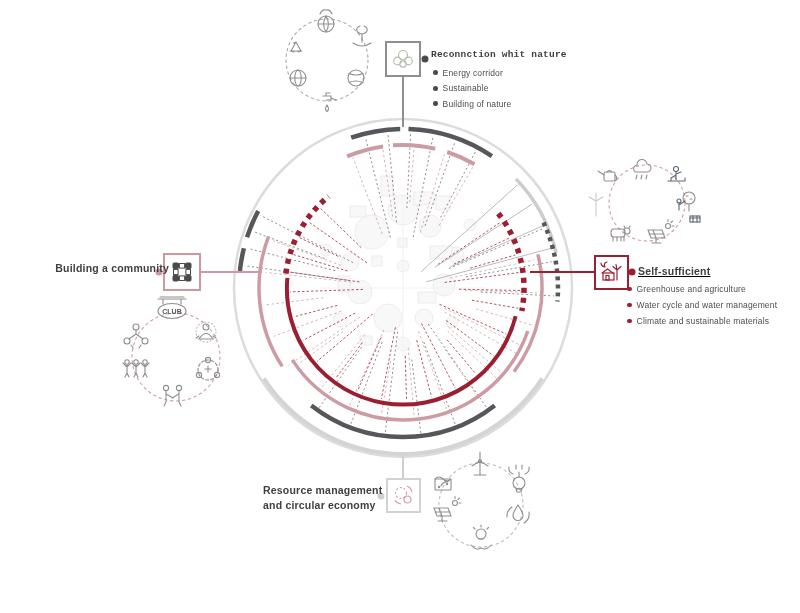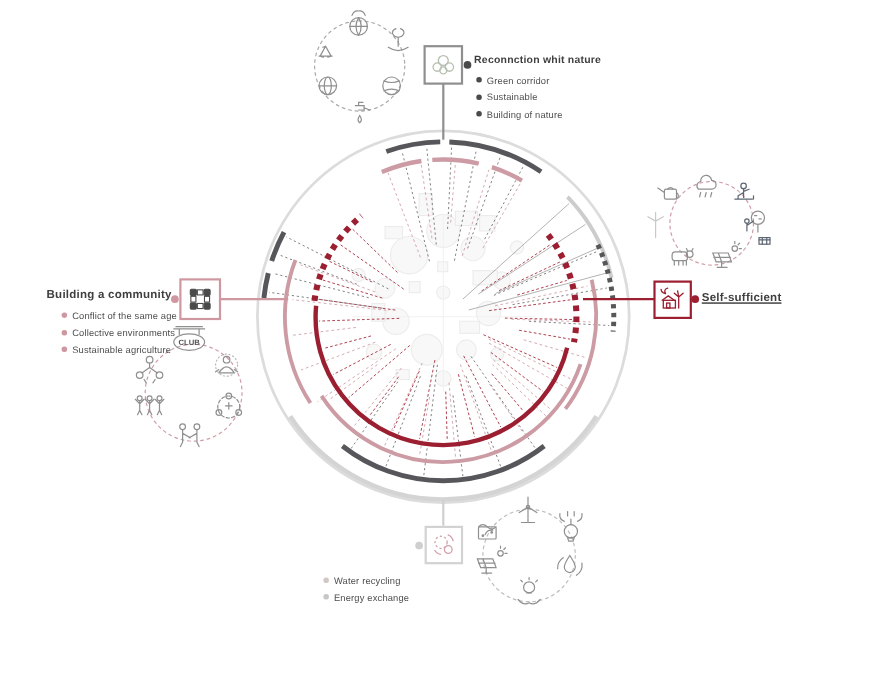--- a/index.html
+++ b/index.html
@@ -1,21 +1,21 @@
 <!DOCTYPE html>
 <html><head>
 <meta charset="utf-8">
 <style>
   html,body{margin:0;padding:0;background:#ffffff;}
   .stage{position:relative;width:800px;height:613px;background:#ffffff;
          font-family:"Liberation Sans",sans-serif;overflow:hidden;}
   .stage svg{position:absolute;left:0;top:0;}
   .lbl{position:absolute;}
   .title{font-weight:bold;color:#3f3f3f;font-size:10.5px;letter-spacing:.2px;line-height:13px;}
-  .title.sm{font-size:9.5px;}
+  .title.sm{font-size:9.5px;font-family:Liberation Mono, monospace;}
   .rows{position:absolute;}
   .row{display:flex;align-items:center;gap:5px;height:15.5px;}
   .dot{width:4.6px;height:4.6px;border-radius:50%;flex:0 0 auto;}
   .itm{font-size:8.5px;color:#4d4d4d;letter-spacing:.15px;white-space:nowrap;}
   .right-al{text-align:right;}
 </style>
 </head>
 <body>
 
 <div class="stage">
@@ -344,58 +344,52 @@
         </g>
   </g>
 </svg>
 
   <div class="lbl" style="left:431px;top:48px;">
     <div class="title sm">Reconnction whit nature</div>
   </div>
   <div class="rows" style="left:433px;top:65px;">
     <div class="row">
         <span class="dot" style="background:#4a4a4a"></span>
-        <span class="itm">Green corridor</span>
+        <span class="itm">Energy corridor</span>
       </div>
     <div class="row">
         <span class="dot" style="background:#4a4a4a"></span>
         <span class="itm">Sustainable</span>
       </div>
     <div class="row">
         <span class="dot" style="background:#4a4a4a"></span>
         <span class="itm">Building of nature</span>
       </div>
   </div>
 
-  <div class="lbl right-al" style="left:23px;top:262px;width:133px;">
+  <div class="lbl right-al" style="left:36px;top:262px;width:133px;">
     <div class="title">Building a community</div>
-  </div>
-  <div class="rows" style="left:56px;top:279px;">
-    <div class="row">
-        <span class="dot" style="background:#cf98a1"></span>
-        <span class="itm">Conflict of the same age</span>
-      </div>
-    <div class="row">
-        <span class="dot" style="background:#cf98a1"></span>
-        <span class="itm">Collective environments</span>
-      </div>
-    <div class="row">
-        <span class="dot" style="background:#cf98a1"></span>
-        <span class="itm">Sustainable agriculture</span>
-      </div>
   </div>
 
   <div class="lbl" style="left:638px;top:265px;text-decoration:underline;">
     <div class="title">Self-sufficient</div>
   </div>
-
-  <div class="rows" style="left:294px;top:520px;">
-    <div class="row" style="height:15px">
-        <span class="dot" style="background:#d3c6c6"></span>
-        <span class="itm">Water recycling</span>
-      </div>
-    <div class="row" style="height:15px">
-        <span class="dot" style="background:#c6c6c6"></span>
-        <span class="itm">Energy exchange</span>
-      </div>
+  <div class="rows" style="left:627px;top:281px;">
+    <div class="row" style="height:16px">
+        <span class="dot" style="background:#9b1f30"></span>
+        <span class="itm">Greenhouse and agriculture</span>
+      </div>
+    <div class="row" style="height:16px">
+        <span class="dot" style="background:#9b1f30"></span>
+        <span class="itm">Water cycle and water management</span>
+      </div>
+    <div class="row" style="height:16px">
+        <span class="dot" style="background:#9b1f30"></span>
+        <span class="itm">Climate and sustainable materials</span>
+      </div>
+  </div>
+
+  <div class="lbl" style="left:263px;top:483px;width:125px;">
+    <div class="title" style="line-height:15px">Resource management</div>
+    <div class="title" style="line-height:15px">and circular economy</div>
   </div>
 
 </div>
 
 </body></html>

